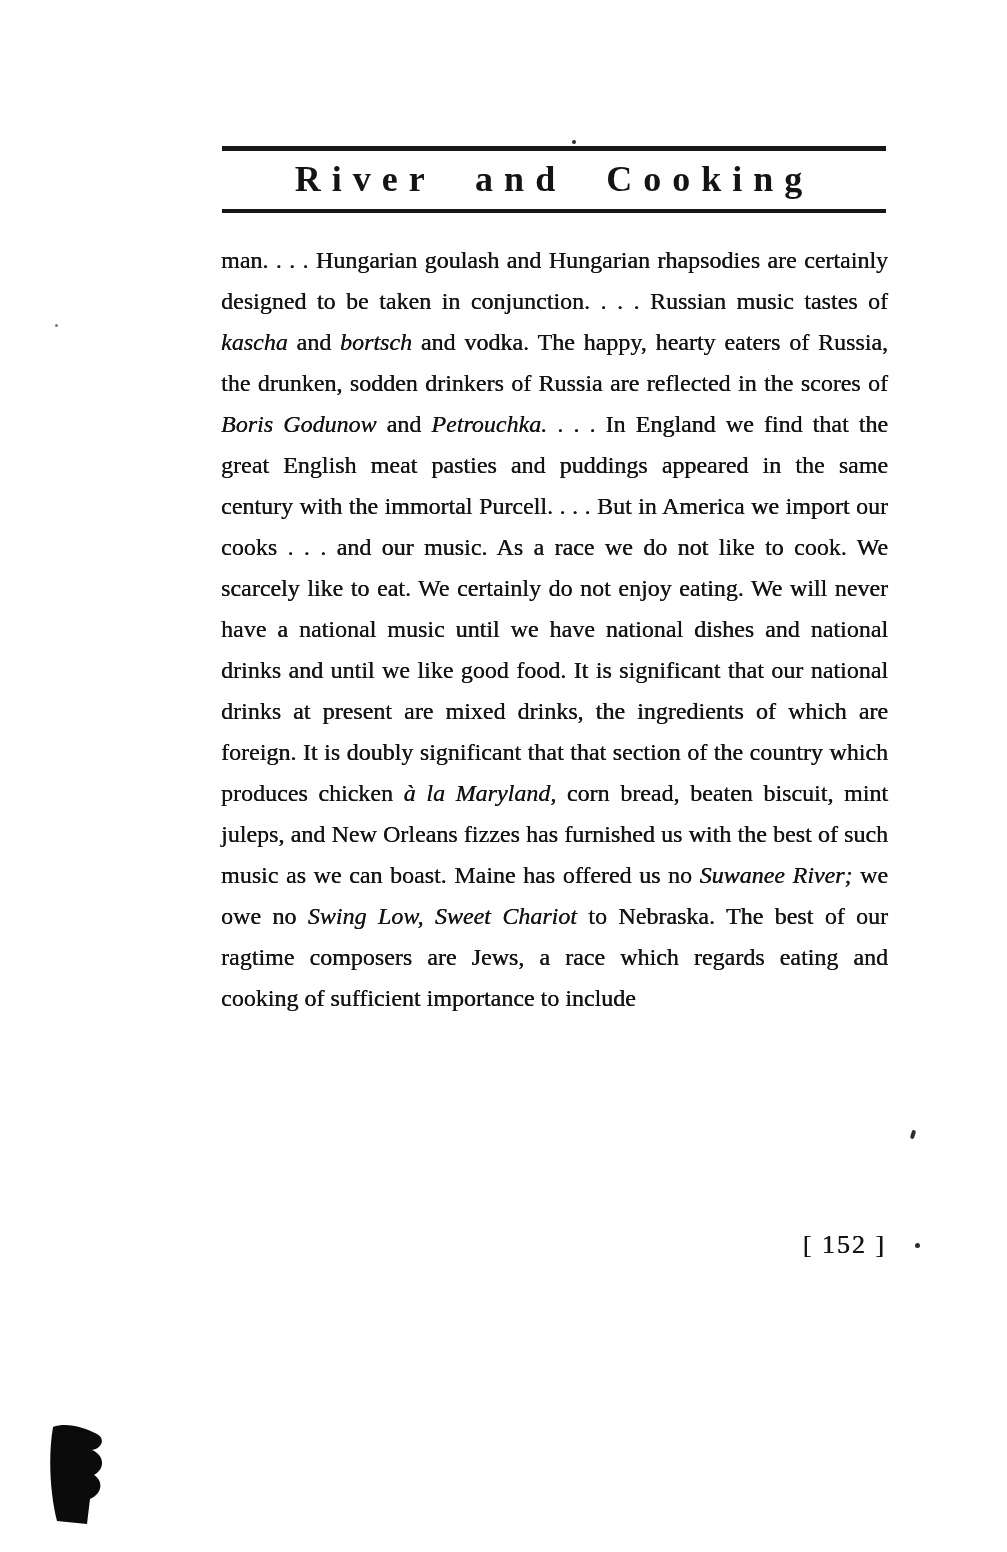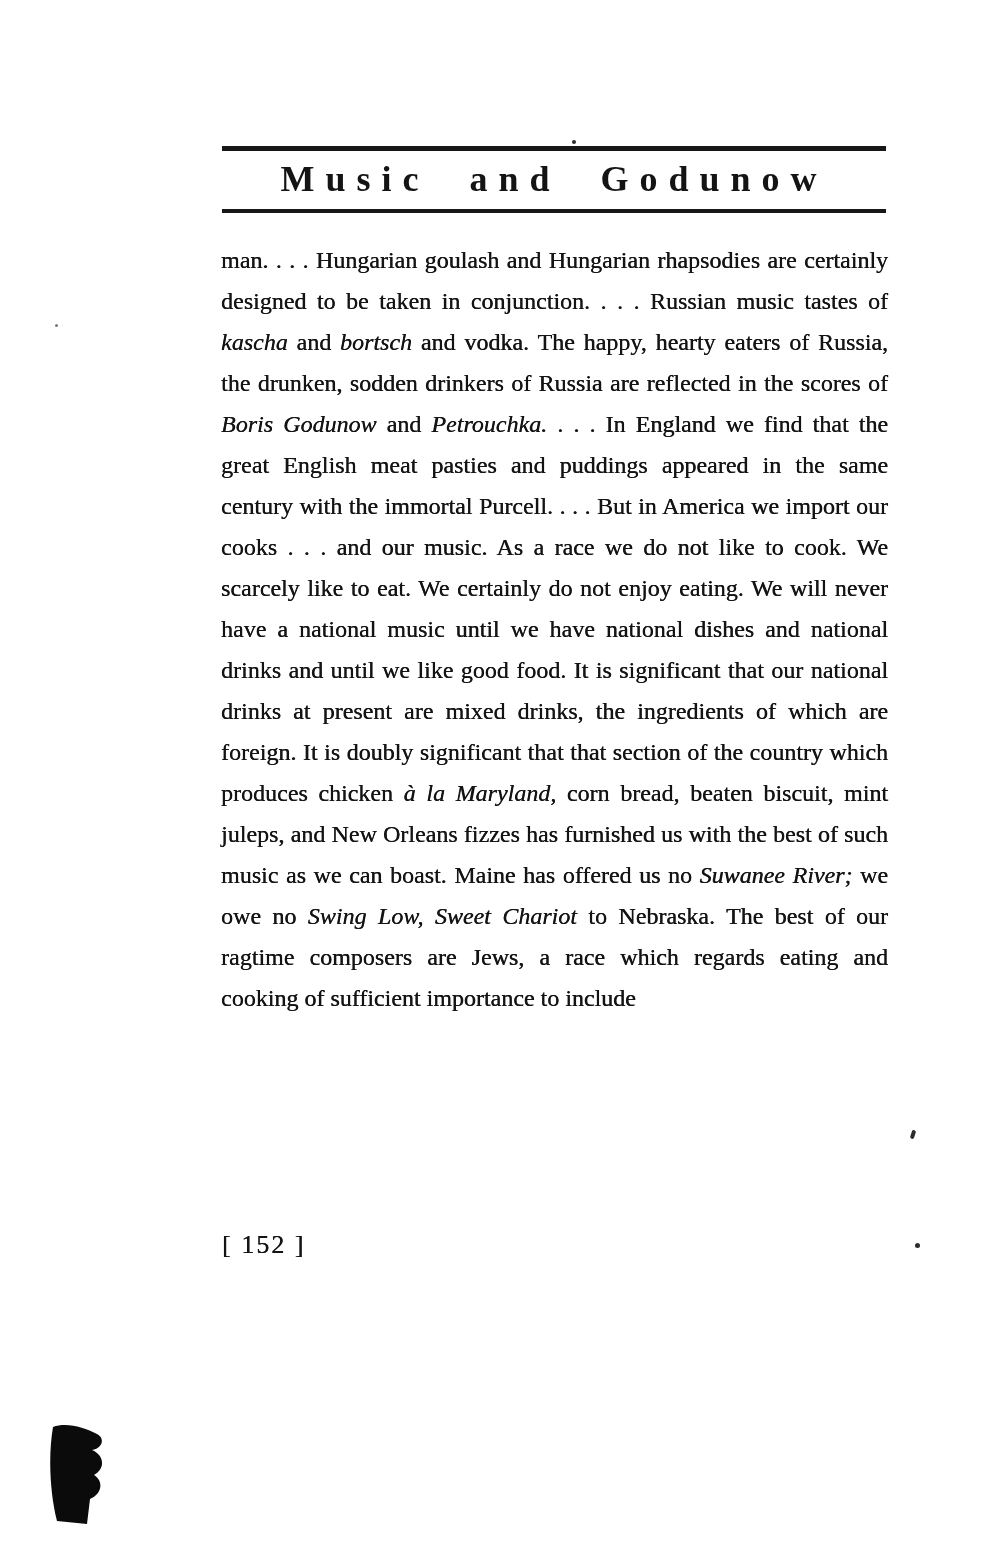--- a/index.html
+++ b/index.html
@@ -35,40 +35,40 @@
     line-height:41px;
     text-align:justify;
     text-shadow:0.35px 0 0 currentColor; 
   }
   .body-text em { font-style:italic; }
   .folio {
     position:absolute;
     left:222px;
     top:1230px;
     width:664px;
-    text-align:left;
+    text-align:right;
     font-size:26px;
     letter-spacing:2px;
     text-shadow:0.35px 0 0 currentColor;
   }
   .ink-stain { position:absolute; left:46px; top:1424px; }
   .speck { position:absolute; background:#2c2c2c; border-radius:50%; }
   .speck-1 { left:572px; top:140px; width:4px; height:4px; }
   .speck-2 { left:911px; top:1130px; width:4px; height:9px; transform:rotate(18deg); border-radius:2px; }
   .speck-3 { left:915px; top:1243px; width:5px; height:5px; }
   .speck-4 { left:55px; top:324px; width:3px; height:3px; background:#777; }
 </style>
 </head>
 <body>
 
 <div class="page">
 
   <div class="header">
     <div class="rule rule-top"></div>
-    <h1 class="title">Music and Godunow</h1>
+    <h1 class="title">River and Cooking</h1>
     <div class="rule rule-bottom"></div>
   </div>
 
   <p class="body-text">
     <span>man. . . . Hungarian goulash and Hungarian rhapsodies are certainly designed to be taken in conjunction. . . . Russian music tastes of </span><em>kascha</em><span> and </span><em>bortsch</em><span> and vodka.  The happy, hearty eaters of Russia, the drunken, sodden drinkers of Russia are reflected in the scores of </span><em>Boris Godunow</em><span> and </span><em>Petrouchka.</em><span> . . . In England we find that the great English meat pasties and puddings appeared in the same century with the immortal Purcell. . . . But in America we import our cooks . . . and our music.  As a race we do not like to cook.  We scarcely like to eat.  We certainly do not enjoy eating.  We will never have a national music until we have national dishes and national drinks and until we like good food.  It is significant that our national drinks at present are mixed drinks, the ingredients of which are foreign.  It is doubly significant that that section of the country which produces chicken </span><em>à la Maryland,</em><span> corn bread, beaten biscuit, mint juleps, and New Orleans fizzes has furnished us with the best of such music as we can boast.  Maine has offered us no </span><em>Suwanee River;</em><span> we owe no </span><em>Swing Low, Sweet Chariot</em><span> to Nebraska.  The best of our ragtime composers are Jews, a race which regards eating and cooking of sufficient importance to include</span>
   </p>
 
   <div class="folio">[ 152 ]</div>
 
   <svg class="ink-stain" width="62" height="104" viewBox="0 0 62 104" aria-hidden="true">

